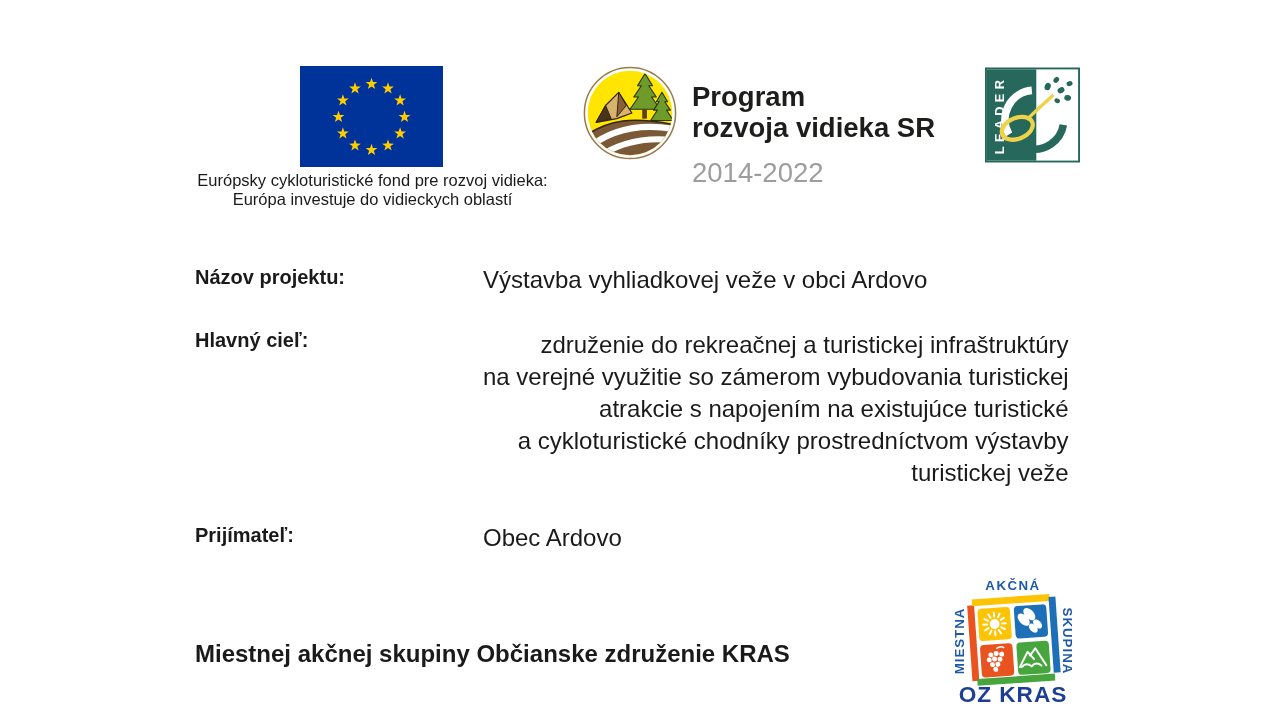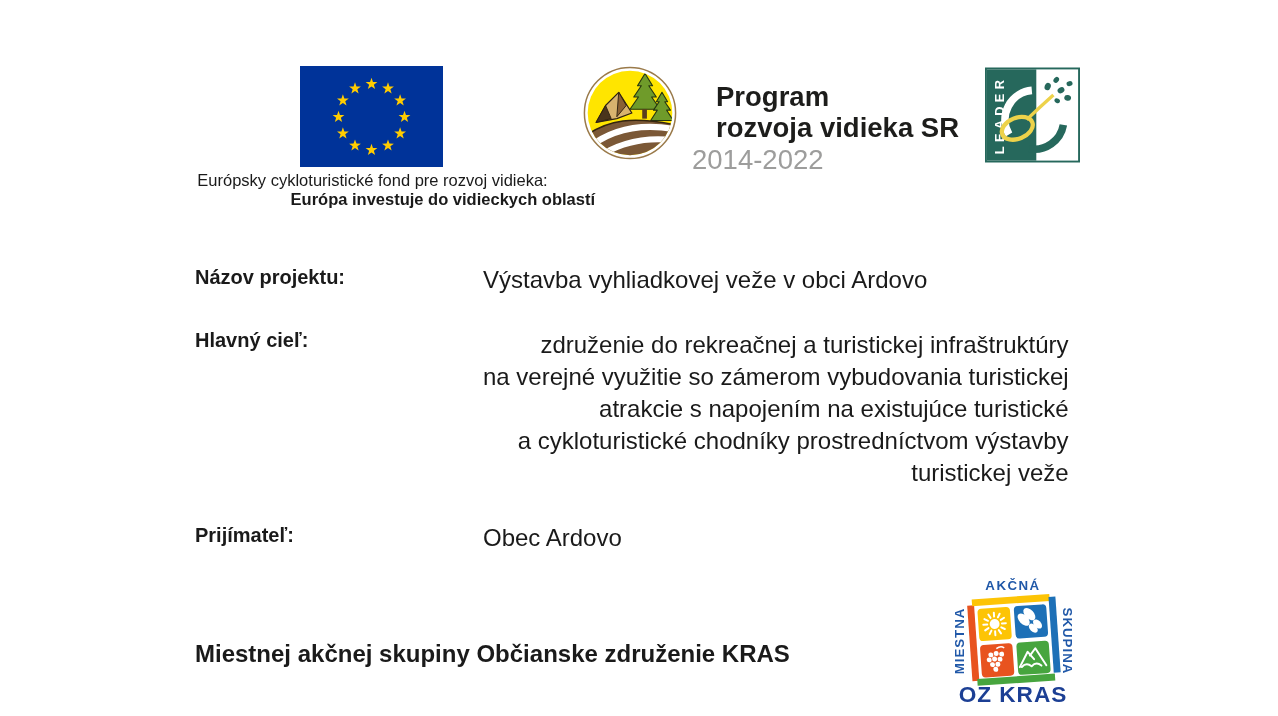--- a/index.html
+++ b/index.html
@@ -5,26 +5,26 @@
   html,body{margin:0;padding:0;}
   body{
     width:1278px;height:716px;background:#ffffff;position:relative;overflow:hidden;
     font-family:"Liberation Sans", sans-serif;color:#1a1a1a;
   }
   .abs{position:absolute;}
 
   
   .eu-flag{left:300px;top:66px;}
   .eu-caption{left:150px;top:171px;width:445px;text-align:center;font-size:16.5px;line-height:19px;}
-  .eu-caption .l2{font-weight:bold;text-align:right;}
+  .eu-caption .l2{font-weight:normal;}
 
   .prv-logo{left:583px;top:66px;}
   .prv-text{left:692px;top:81px;line-height:31px;}
-  .prv-title{font-size:27.5px;font-weight:bold;color:#1d1d1b;margin-left:24px;}
-  .prv-years{font-size:27.5px;color:#9d9d9c;margin-top:1px;}
+  .prv-title{font-size:27.5px;font-weight:bold;color:#1d1d1b;}
+  .prv-years{font-size:27.5px;color:#9d9d9c;margin-top:14px;}
 
   .leader-logo{left:985px;top:67px;}
 
   
   .row-label{left:195px;font-size:20px;font-weight:bold;white-space:nowrap;}
   .row-value{left:483px;font-size:24px;white-space:nowrap;}
   .nazov-label,.nazov-value{top:266px;}
   .ciel-label,.ciel-value{top:329px;text-align:right;}
   .ciel-value div{line-height:32px;}
   .prij-label,.prij-value{top:524px;}

